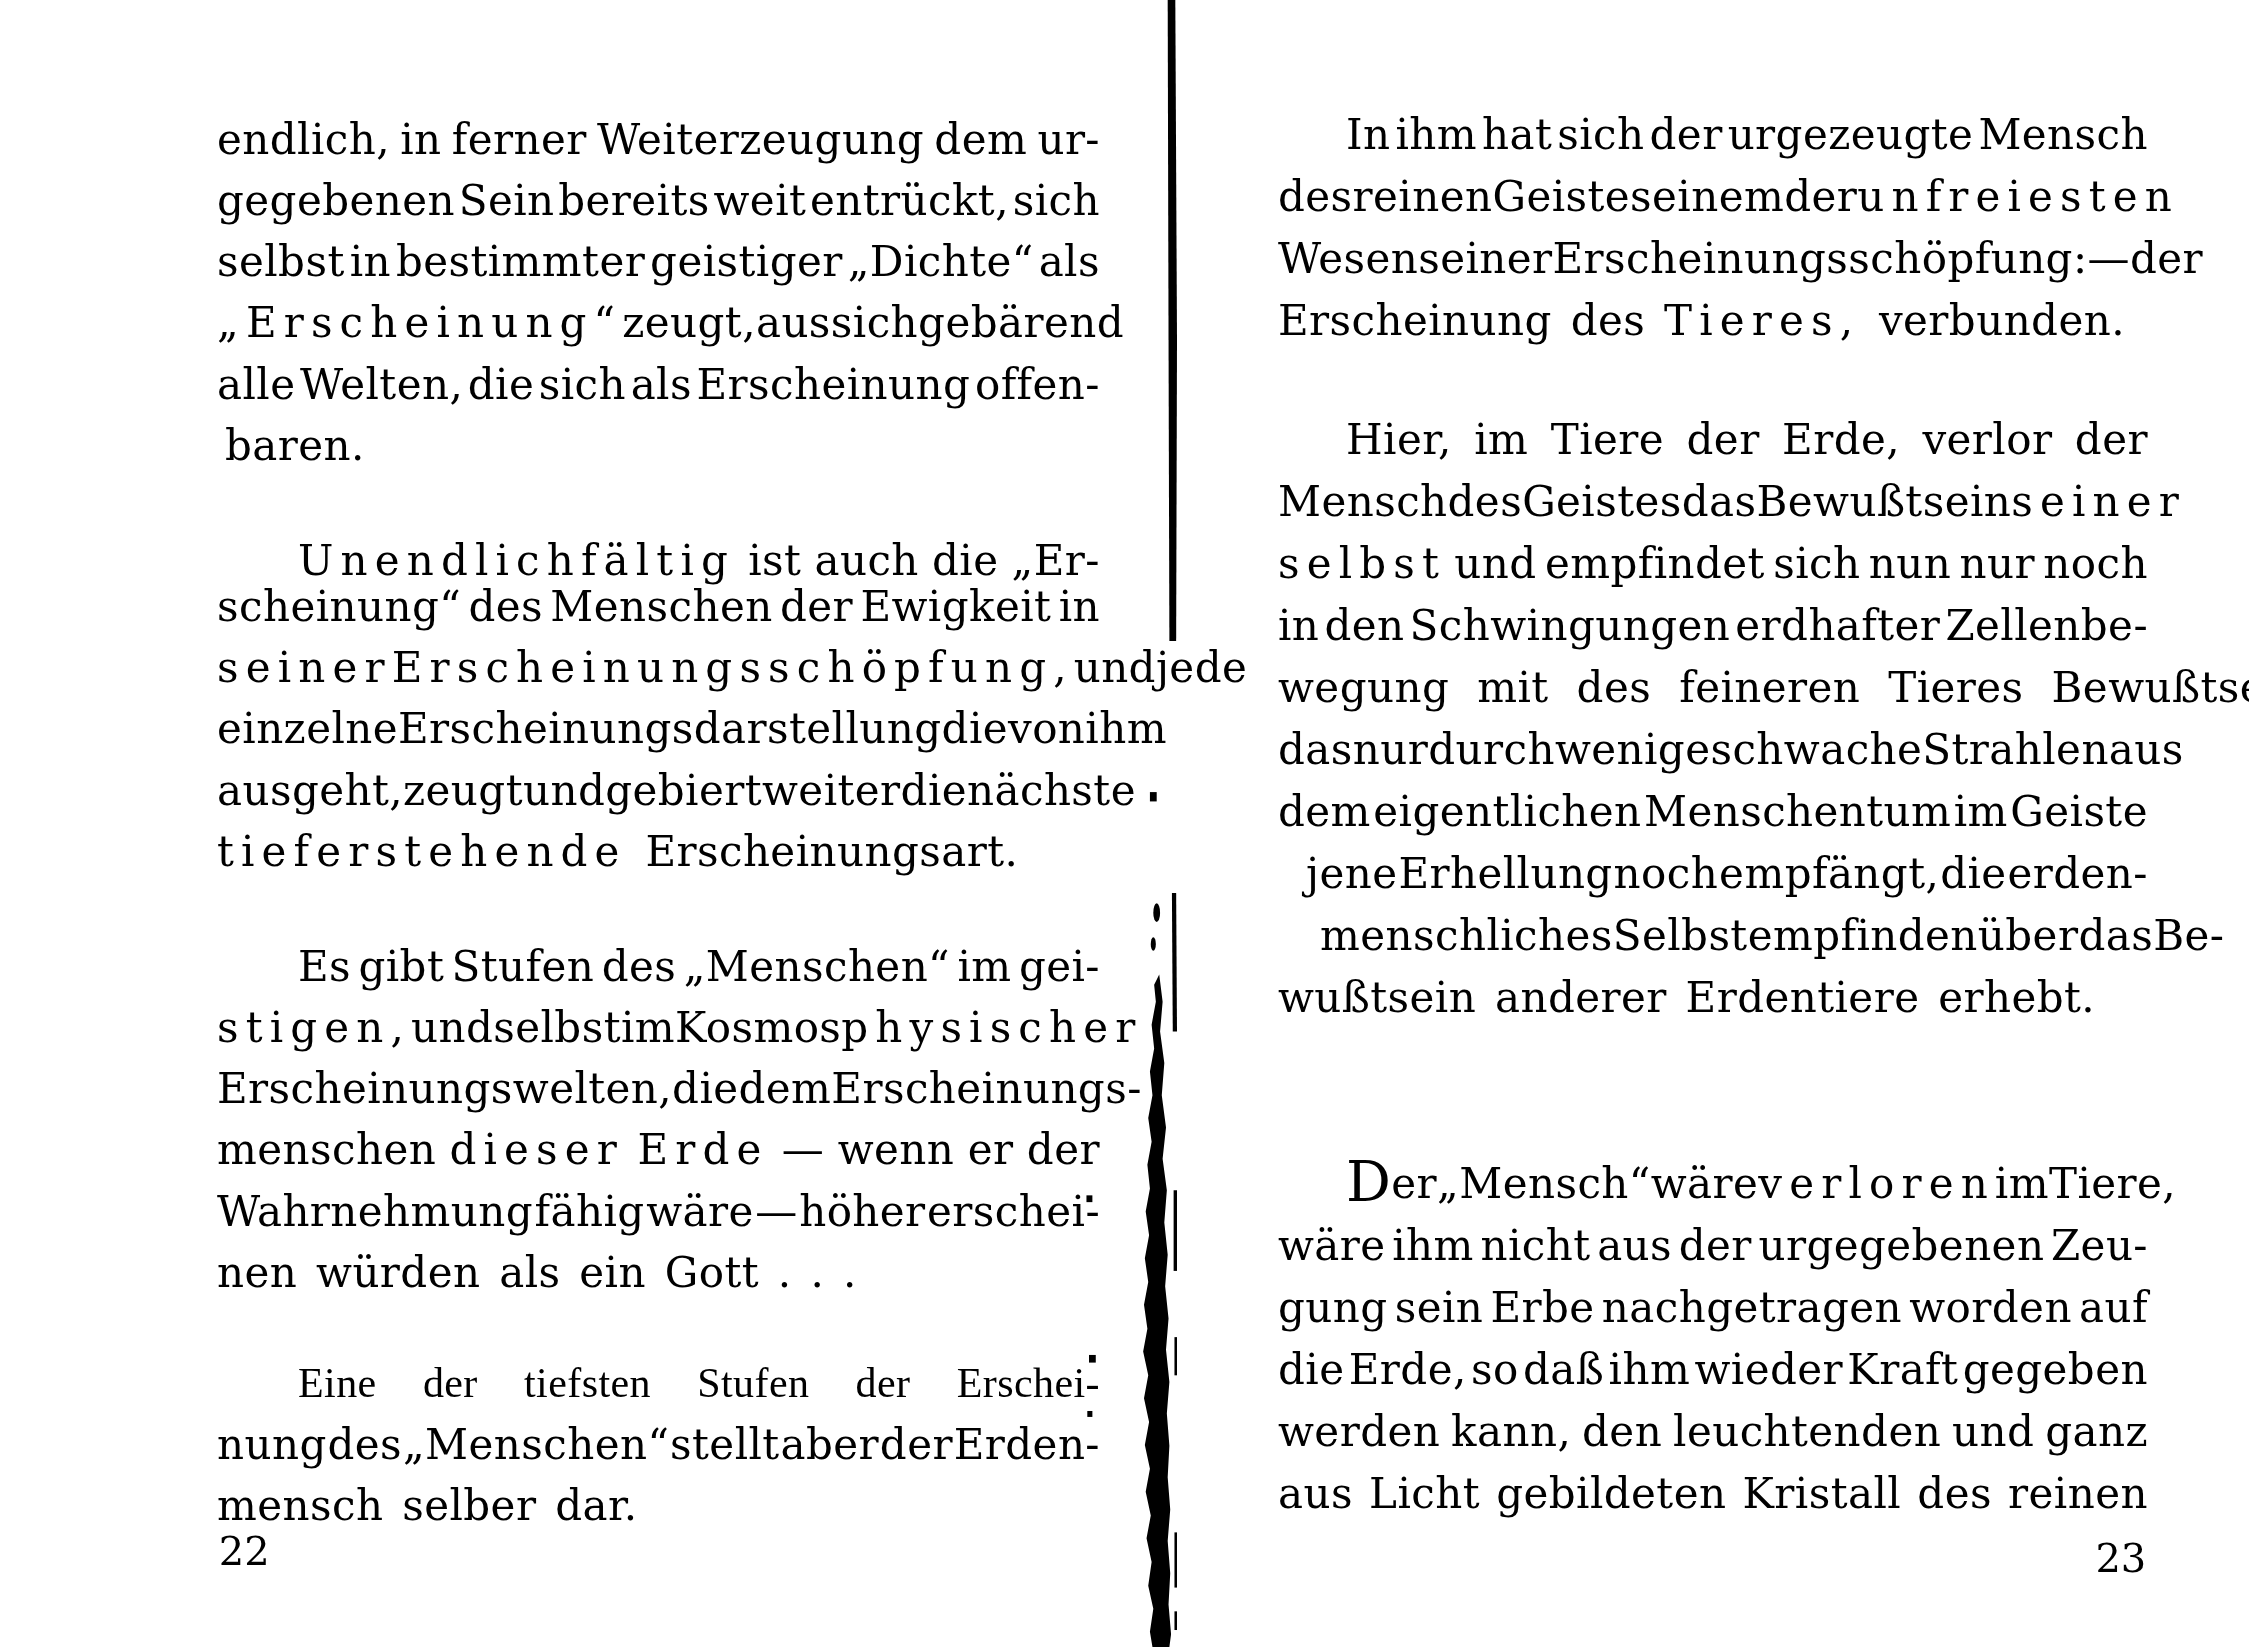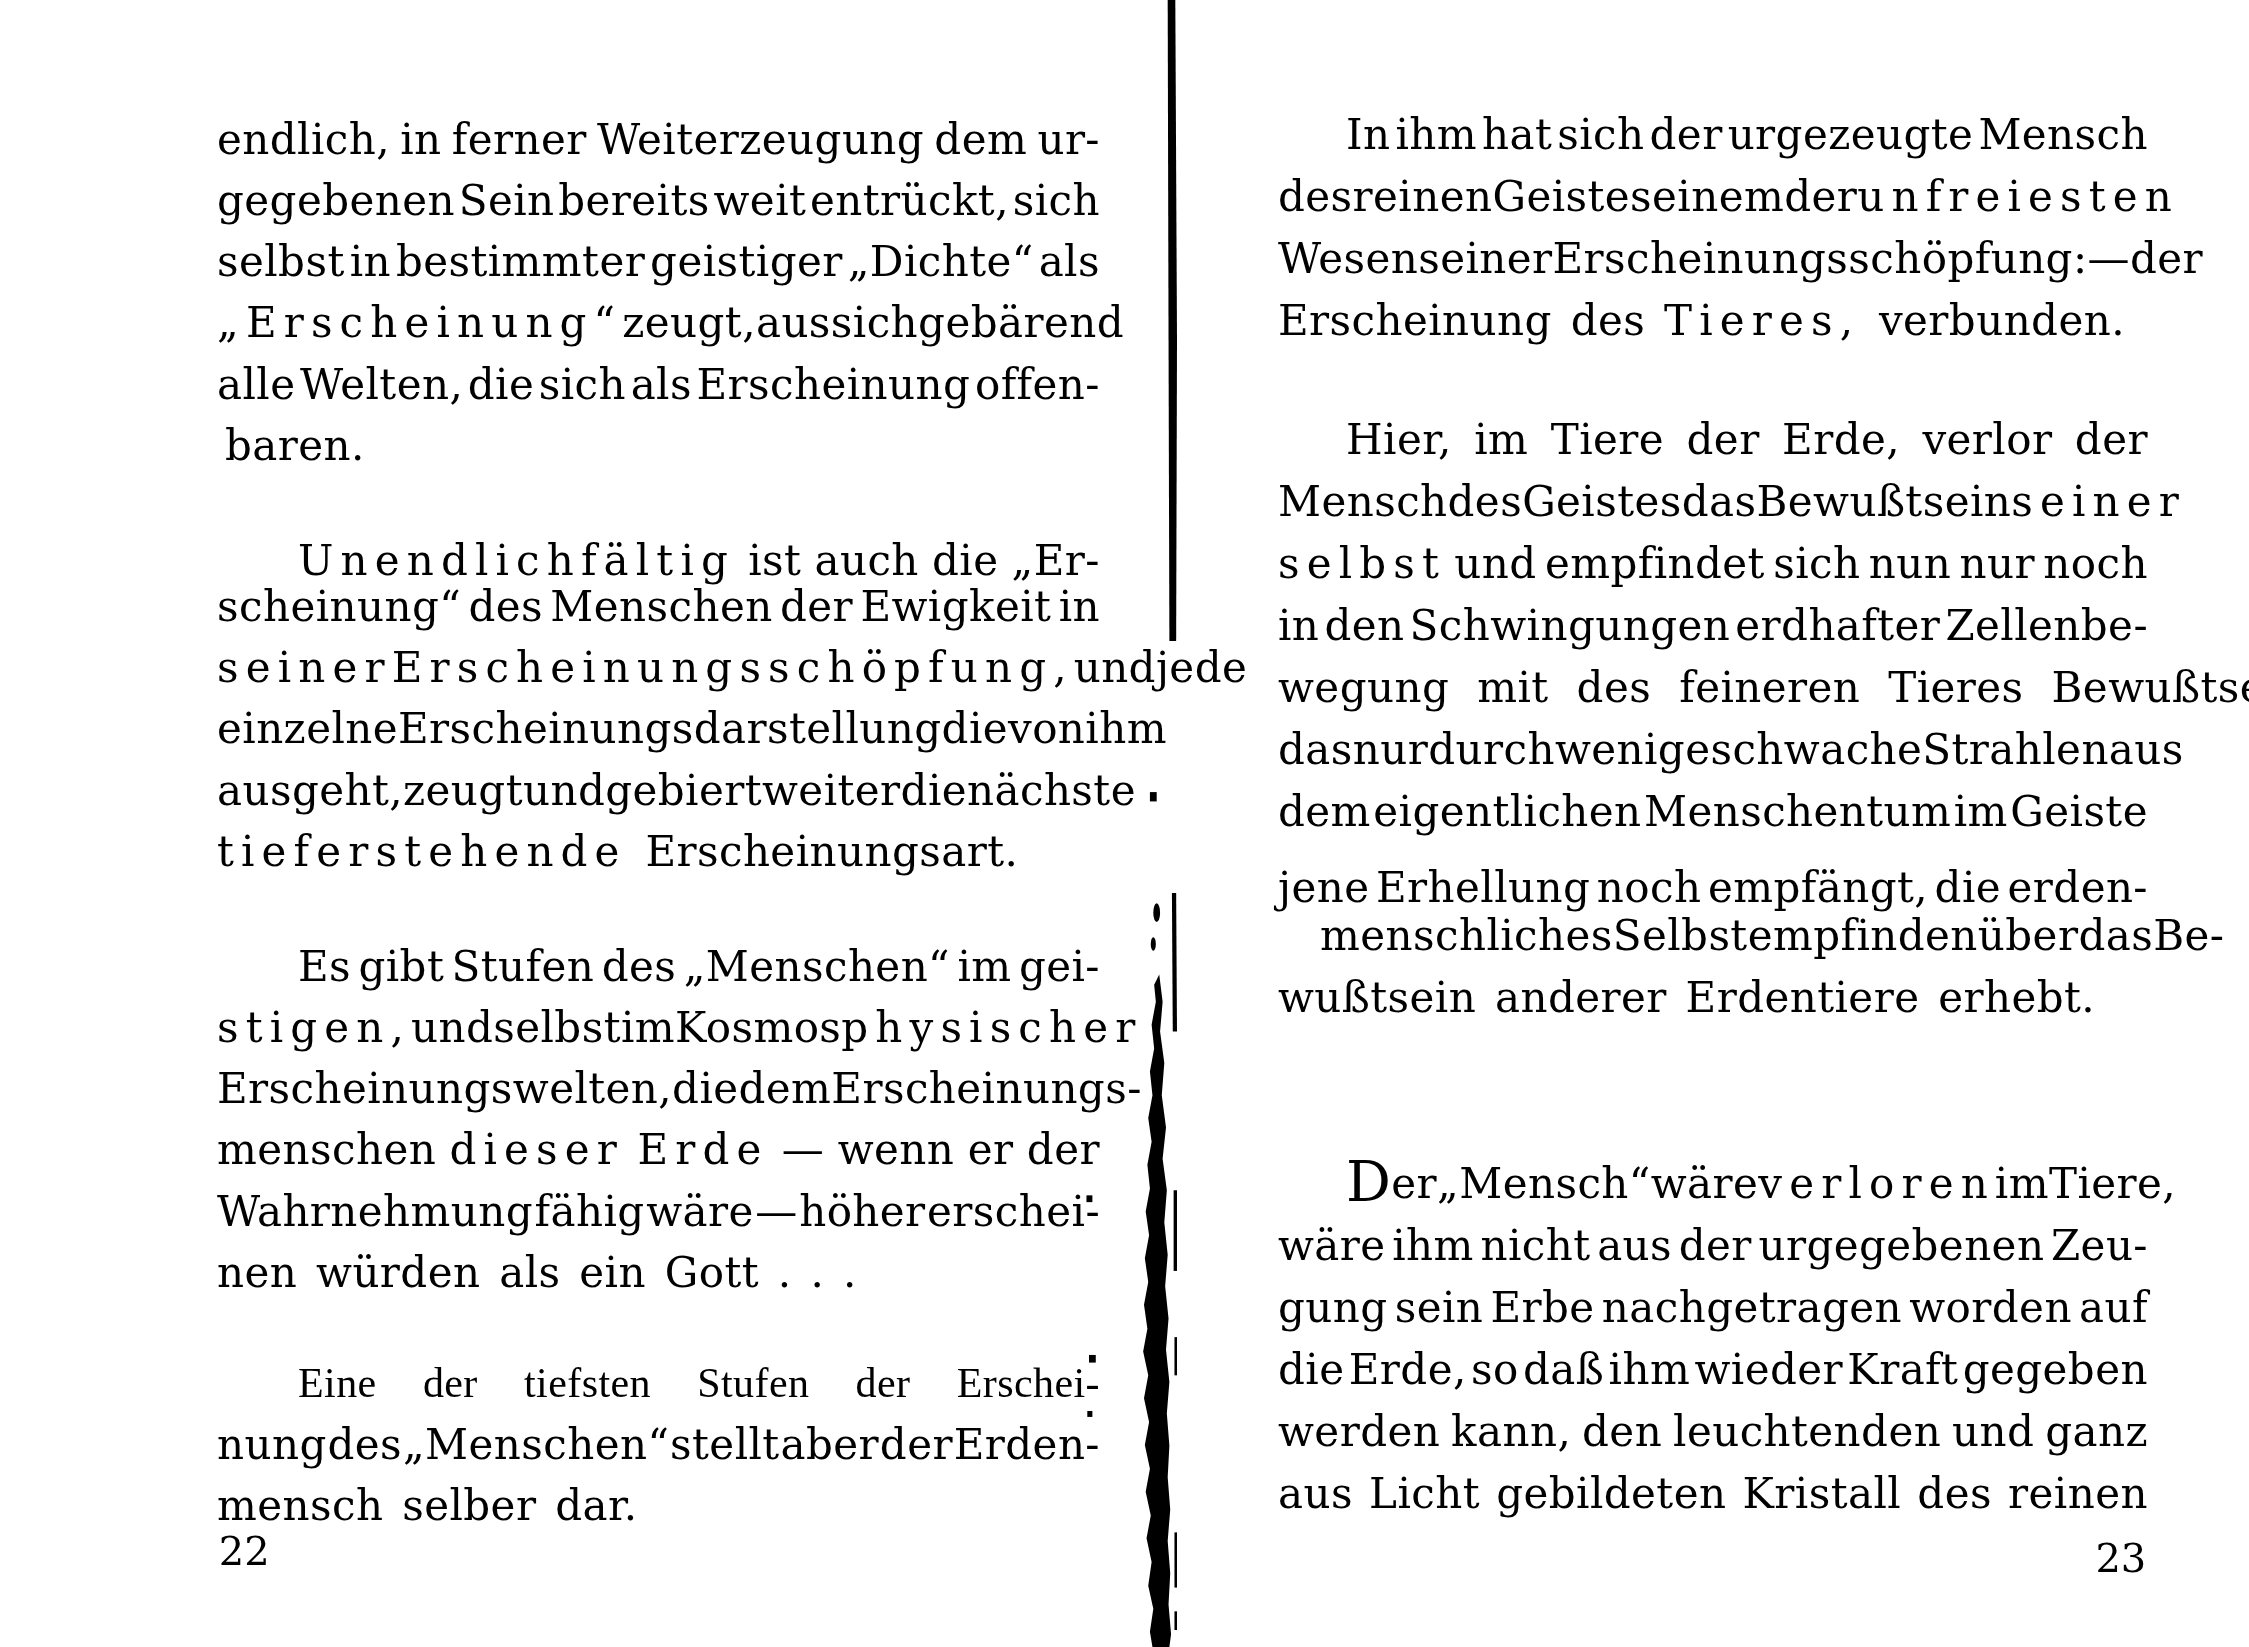--- a/index.html
+++ b/index.html
@@ -112,21 +112,21 @@
         <div class="line" style="top: 186px;"><span class="w">Erscheinung</span> <span class="w">des</span> <span class="w sp">Tieres,</span> <span class="w">verbunden.</span></div>
       </div>
       <div class="para" style="top: 415px;">
         <div class="line just" style="top: 0px; padding-left: 68px;"><span class="w">Hier,</span><span class="w">im</span><span class="w">Tiere</span><span class="w">der</span><span class="w">Erde,</span><span class="w">verlor</span><span class="w">der</span></div>
         <div class="line just" style="top: 62px;"><span class="w">Mensch</span><span class="w">des</span><span class="w">Geistes</span><span class="w">das</span><span class="w">Bewußtsein</span><span class="w sp">seiner</span></div>
         <div class="line just" style="top: 124px;"><span class="w sp">selbst</span><span class="w">und</span><span class="w">empfindet</span><span class="w">sich</span><span class="w">nun</span><span class="w">nur</span><span class="w">noch</span></div>
         <div class="line just" style="top: 186px;"><span class="w">in</span><span class="w">den</span><span class="w">Schwingungen</span><span class="w">erdhafter</span><span class="w">Zellenbe-</span></div>
         <div class="line just" style="top: 248px; gap: 28px;"><span class="w">wegung</span><span class="w">mit</span><span class="w">des</span><span class="w">feineren</span><span class="w">Tieres</span><span class="w">Bewußtsein,</span></div>
         <div class="line just" style="top: 310px;"><span class="w">das</span><span class="w">nur</span><span class="w">durch</span><span class="w">wenige</span><span class="w">schwache</span><span class="w">Strahlen</span><span class="w">aus</span></div>
         <div class="line just" style="top: 372px;"><span class="w">dem</span><span class="w">eigentlichen</span><span class="w">Menschentum</span><span class="w">im</span><span class="w">Geiste</span></div>
-        <div class="line just" style="top: 448px;"><span class="w">jene</span><span class="w">Erhellung</span><span class="w">noch</span><span class="w">empfängt,</span><span class="w">die</span><span class="w">erden-</span></div>
+        <div class="line just" style="top: 434px; margin-left: 28px;"><span class="w">jene</span><span class="w">Erhellung</span><span class="w">noch</span><span class="w">empfängt,</span><span class="w">die</span><span class="w">erden-</span></div>
         <div class="line just" style="top: 496px; margin-left: 42px;"><span class="w">menschliches</span><span class="w">Selbstempfinden</span><span class="w">über</span><span class="w">das</span><span class="w">Be-</span></div>
         <div class="line" style="top: 558px;"><span class="w">wußtsein</span> <span class="w">anderer</span> <span class="w">Erdentiere</span> <span class="w">erhebt.</span></div>
       </div>
       <div class="para" style="top: 1159px;">
         <div class="line just" style="top: 0px; padding-left: 68px;"><span class="w"><span class="initial">D</span>er</span><span class="w">„Mensch“</span><span class="w">wäre</span><span class="w sp">verloren</span><span class="w">im</span><span class="w">Tiere,</span></div>
         <div class="line just" style="top: 62px;"><span class="w">wäre</span><span class="w">ihm</span><span class="w">nicht</span><span class="w">aus</span><span class="w">der</span><span class="w">urgegebenen</span><span class="w">Zeu-</span></div>
         <div class="line just" style="top: 124px;"><span class="w">gung</span><span class="w">sein</span><span class="w">Erbe</span><span class="w">nachgetragen</span><span class="w">worden</span><span class="w">auf</span></div>
         <div class="line just" style="top: 186px;"><span class="w">die</span><span class="w">Erde,</span><span class="w">so</span><span class="w">daß</span><span class="w">ihm</span><span class="w">wieder</span><span class="w">Kraft</span><span class="w">gegeben</span></div>
         <div class="line just" style="top: 248px;"><span class="w">werden</span><span class="w">kann,</span><span class="w">den</span><span class="w">leuchtenden</span><span class="w">und</span><span class="w">ganz</span></div>
         <div class="line just" style="top: 310px;"><span class="w">aus</span><span class="w">Licht</span><span class="w">gebildeten</span><span class="w">Kristall</span><span class="w">des</span><span class="w">reinen</span></div>

